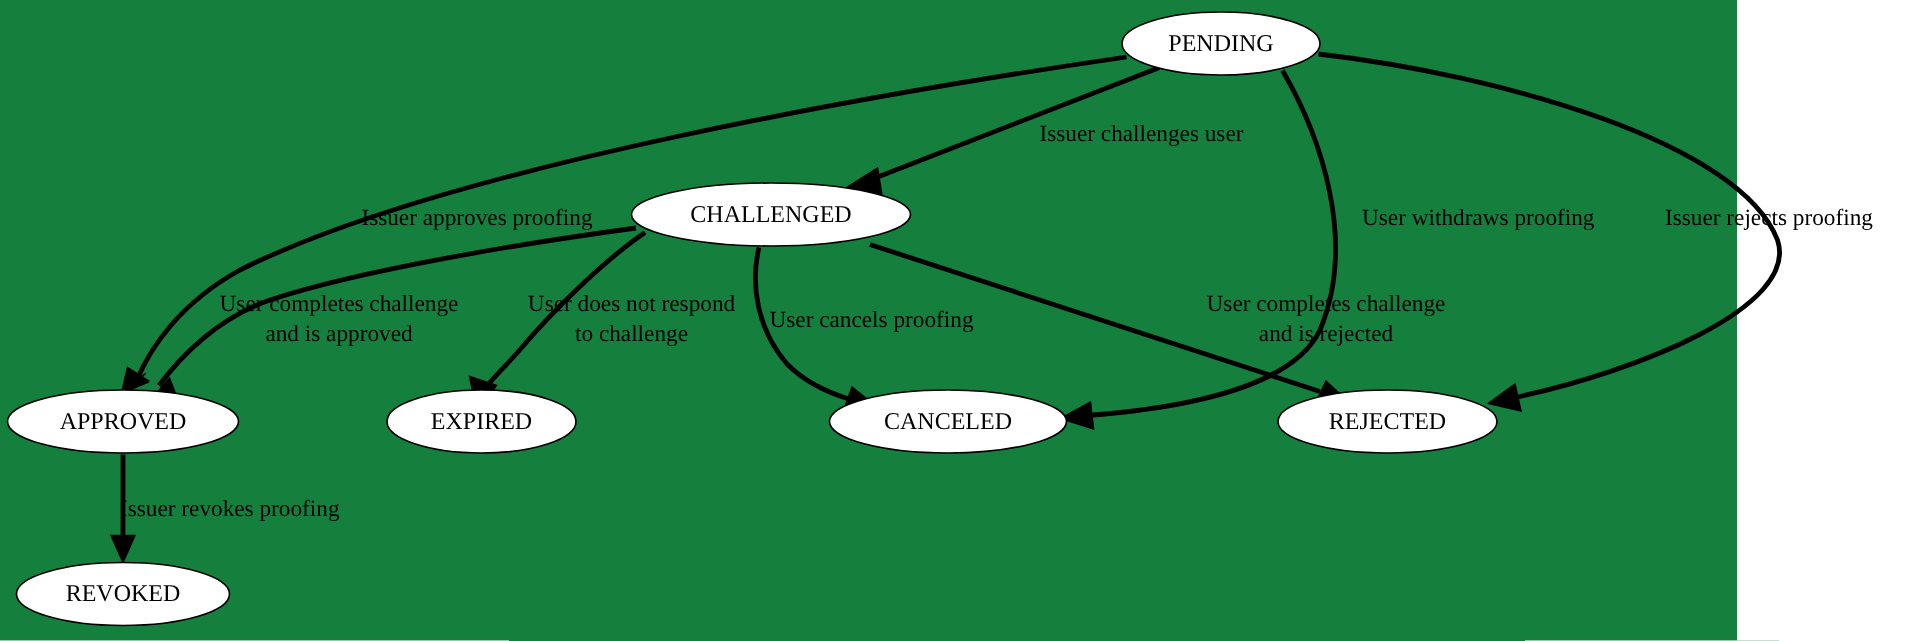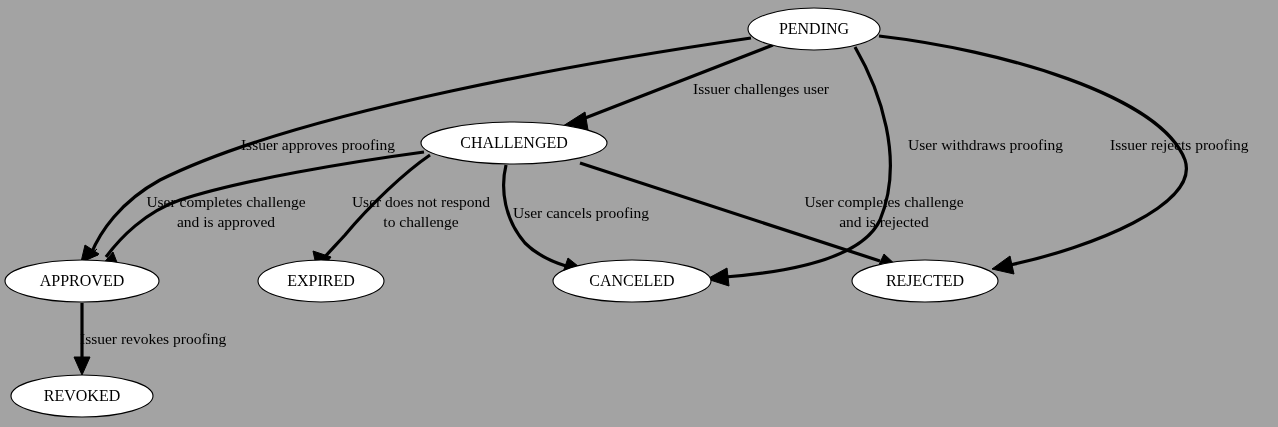--- a/index.html
+++ b/index.html
@@ -8,23 +8,23 @@
     background: #ffffff;
   }
   body {
     width: 1278px;
     height: 427px;
     overflow: hidden;
     font-family: "Liberation Serif", "DejaVu Serif", serif;
   }
   #diagram-root {
     position: relative;
-    width: 1278px;
+    width: 1158px;
     height: 427px;
-    background: #a3a3a3;
+    background: #15803d;
   }
   svg#graph {
     display: block;
     width: 1278px;
     height: 427px;
   }
   .node-ellipse {
     fill: #ffffff;
     stroke: #000000;
     stroke-width: 1.1;

